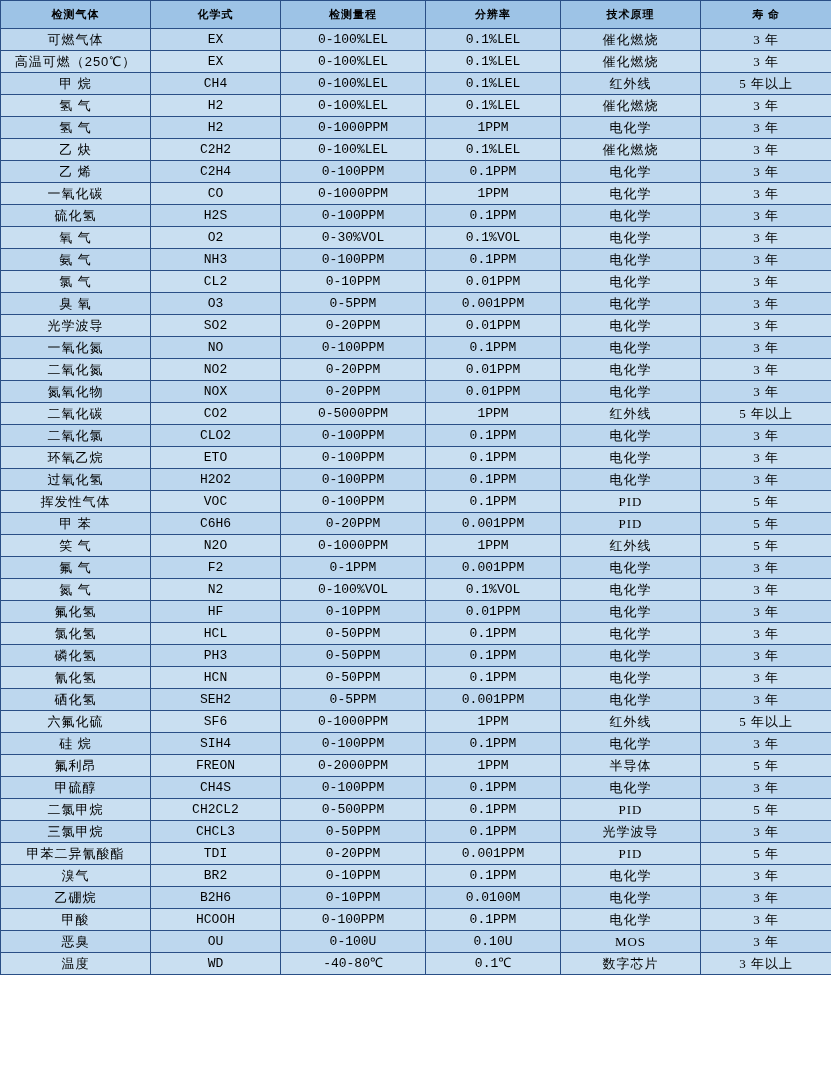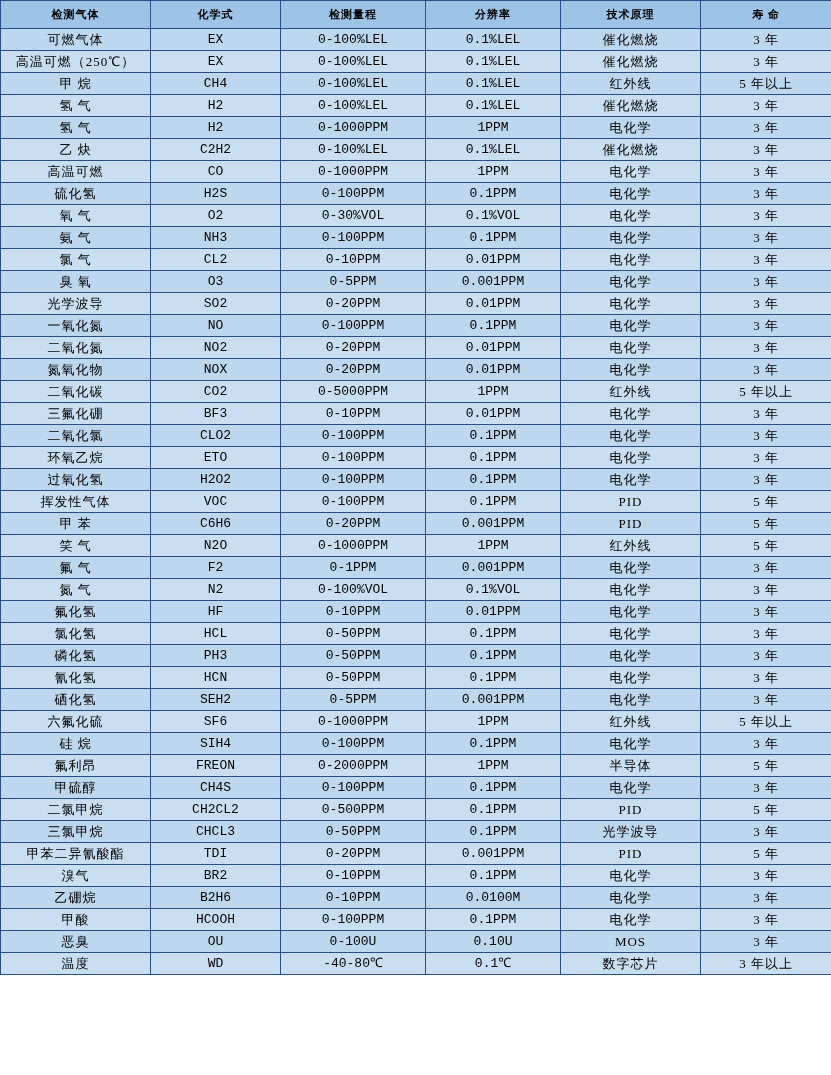--- a/index.html
+++ b/index.html
@@ -43,21 +43,21 @@
   #gas-table tbody tr.alt td {
     background: #c9dff1;
   }
   .col-gas   { width: 150px; }
   .col-form  { width: 130px; }
   .col-range { width: 145px; }
   .col-res   { width: 135px; }
   .col-tech  { width: 140px; }
   .col-life  { width: 131px; }
   td.cell-gas {
-    font-family: Liberation Serif, serif;
+    font-family: Liberation Sans, sans-serif;
     letter-spacing: 1px;
   }
   td.cell-formula, td.cell-range, td.cell-res {
     font-family: "Liberation Mono", "DejaVu Sans Mono", monospace;
     font-size: 12px;
     letter-spacing: 0px;
   }
   td.cell-tech, td.cell-life {
     letter-spacing: 1px;
   }
@@ -126,22 +126,30 @@
         <td class="cell-life">3 年</td>
       </tr>
       <tr class="alt">
         <td class="cell-gas">乙 炔</td>
         <td class="cell-formula">C2H2</td>
         <td class="cell-range">0-100%LEL</td>
         <td class="cell-res">0.1%LEL</td>
         <td class="cell-tech">催化燃烧</td>
         <td class="cell-life">3 年</td>
       </tr>
-      <tr class="alt">
-        <td class="cell-gas">高温可燃</td>
+      <tr>
+        <td class="cell-gas">乙 烯</td>
+        <td class="cell-formula">C2H4</td>
+        <td class="cell-range">0-100PPM</td>
+        <td class="cell-res">0.1PPM</td>
+        <td class="cell-tech">电化学</td>
+        <td class="cell-life">3 年</td>
+      </tr>
+      <tr class="alt">
+        <td class="cell-gas">一氧化碳</td>
         <td class="cell-formula">CO</td>
         <td class="cell-range">0-1000PPM</td>
         <td class="cell-res">1PPM</td>
         <td class="cell-tech">电化学</td>
         <td class="cell-life">3 年</td>
       </tr>
       <tr>
         <td class="cell-gas">硫化氢</td>
         <td class="cell-formula">H2S</td>
         <td class="cell-range">0-100PPM</td>
@@ -213,28 +221,20 @@
         <td class="cell-tech">电化学</td>
         <td class="cell-life">3 年</td>
       </tr>
       <tr class="alt">
         <td class="cell-gas">二氧化碳</td>
         <td class="cell-formula">CO2</td>
         <td class="cell-range">0-5000PPM</td>
         <td class="cell-res">1PPM</td>
         <td class="cell-tech">红外线</td>
         <td class="cell-life">5 年以上</td>
-      </tr>
-      <tr class="alt">
-        <td class="cell-gas">三氟化硼</td>
-        <td class="cell-formula">BF3</td>
-        <td class="cell-range">0-10PPM</td>
-        <td class="cell-res">0.01PPM</td>
-        <td class="cell-tech">电化学</td>
-        <td class="cell-life">3 年</td>
       </tr>
       <tr>
         <td class="cell-gas">二氧化氯</td>
         <td class="cell-formula">CLO2</td>
         <td class="cell-range">0-100PPM</td>
         <td class="cell-res">0.1PPM</td>
         <td class="cell-tech">电化学</td>
         <td class="cell-life">3 年</td>
       </tr>
       <tr class="alt">

